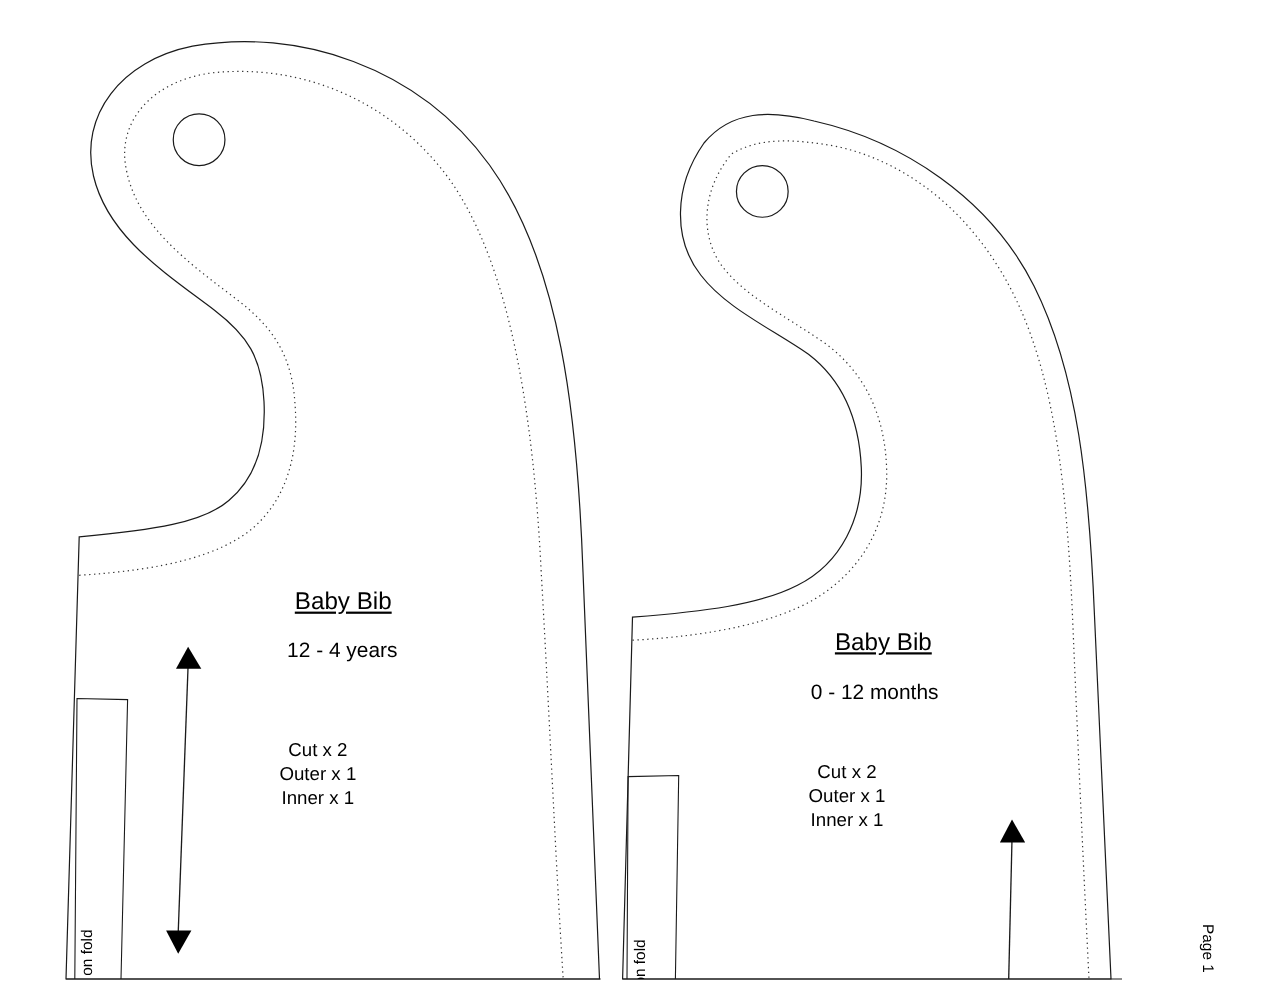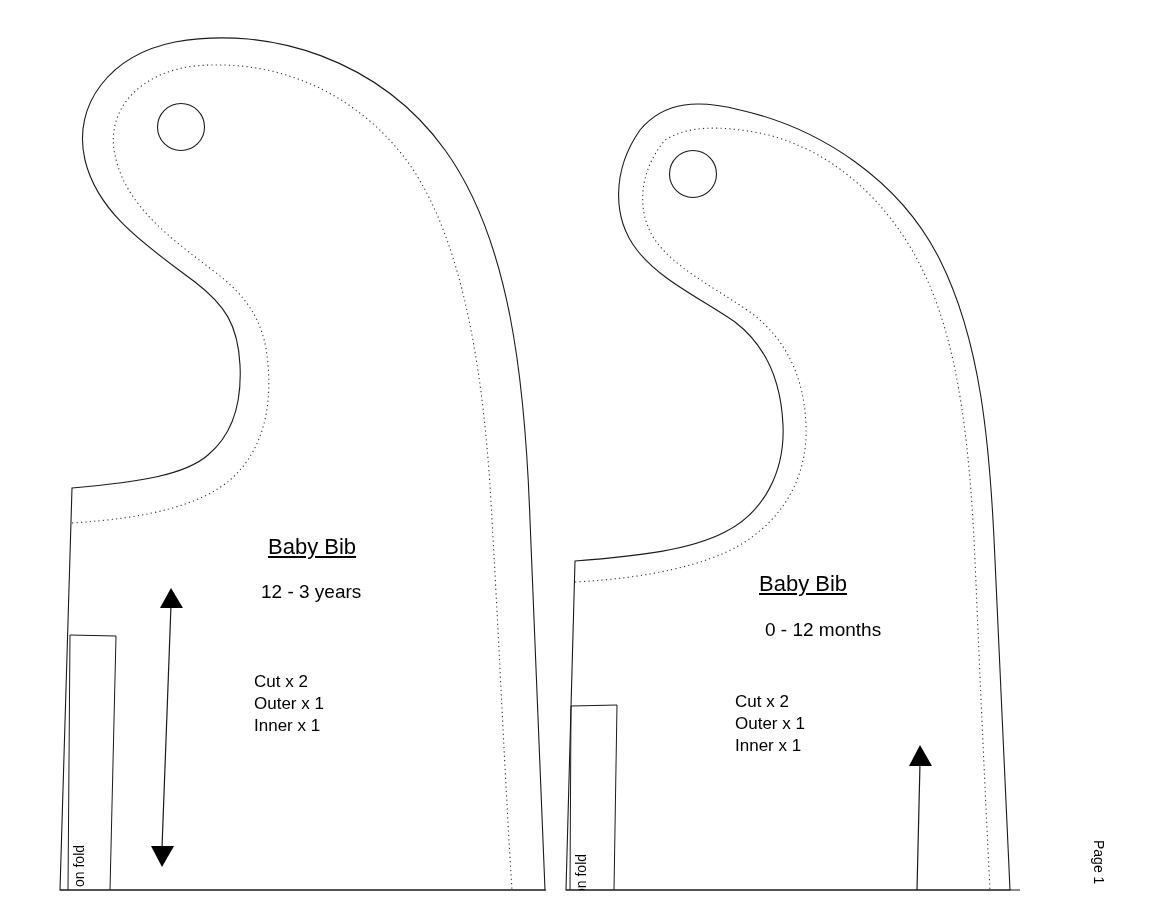--- a/index.html
+++ b/index.html
@@ -53,20 +53,21 @@
   .title {
     font-size: 22px;
     text-decoration: underline;
   }
   .subtitle {
     font-size: 19px;
   }
   .cut-info {
     font-size: 17px;
     line-height: 22px;
+    text-align: center;
   }
   .rot-label {
     position: absolute;
     font-size: 14px;
     white-space: nowrap;
     transform-origin: 0 0;
     transform: rotate(-90deg);
     line-height: 1;
   }
   .page-label {
@@ -148,30 +149,30 @@
     <circle class="cut-line" cx="693" cy="174" r="23.5"></circle>
 
     <path class="fold-box" d="M 570 890 L 571 706 L 617 705 L 614 890"></path>
 
     <line class="grain-line" x1="920" y1="763" x2="917" y2="890"></line>
     <polygon class="arrow-head" points="920,745 909,766 932,766"></polygon>
   </g>
 </svg>
 
 <div class="label title" style="left:268px; top:536px;">Baby Bib</div>
-<div class="label subtitle" style="left:261px; top:582px;">12 - 3 years</div>
+<div class="label subtitle" style="left:261px; top:582px;">12 - 4 years</div>
 <div class="label cut-info" style="left:254px; top:671px;">
   <div>Cut x 2</div>
   <div>Outer x 1</div>
   <div>Inner x 1</div>
 </div>
 <div class="rot-label" style="left:72px; top:887px;">on fold</div>
 
 <div class="label title" style="left:759px; top:573px;">Baby Bib</div>
-<div class="label subtitle" style="left:737px; top:620px;margin-left:28px;">0 - 12 months</div>
+<div class="label subtitle" style="left:737px; top:620px;">0 - 12 months</div>
 <div class="label cut-info" style="left:735px; top:691px;">
   <div>Cut x 2</div>
   <div>Outer x 1</div>
   <div>Inner x 1</div>
 </div>
 <div style="position:absolute; left:566px; top:840px; width:40px; height:50px; overflow:hidden;">
   <div class="rot-label" style="left:8px; top:56px;">on fold</div>
 </div>
 
 <div class="page-label" style="left:1106px; top:840px;">Page 1</div>

